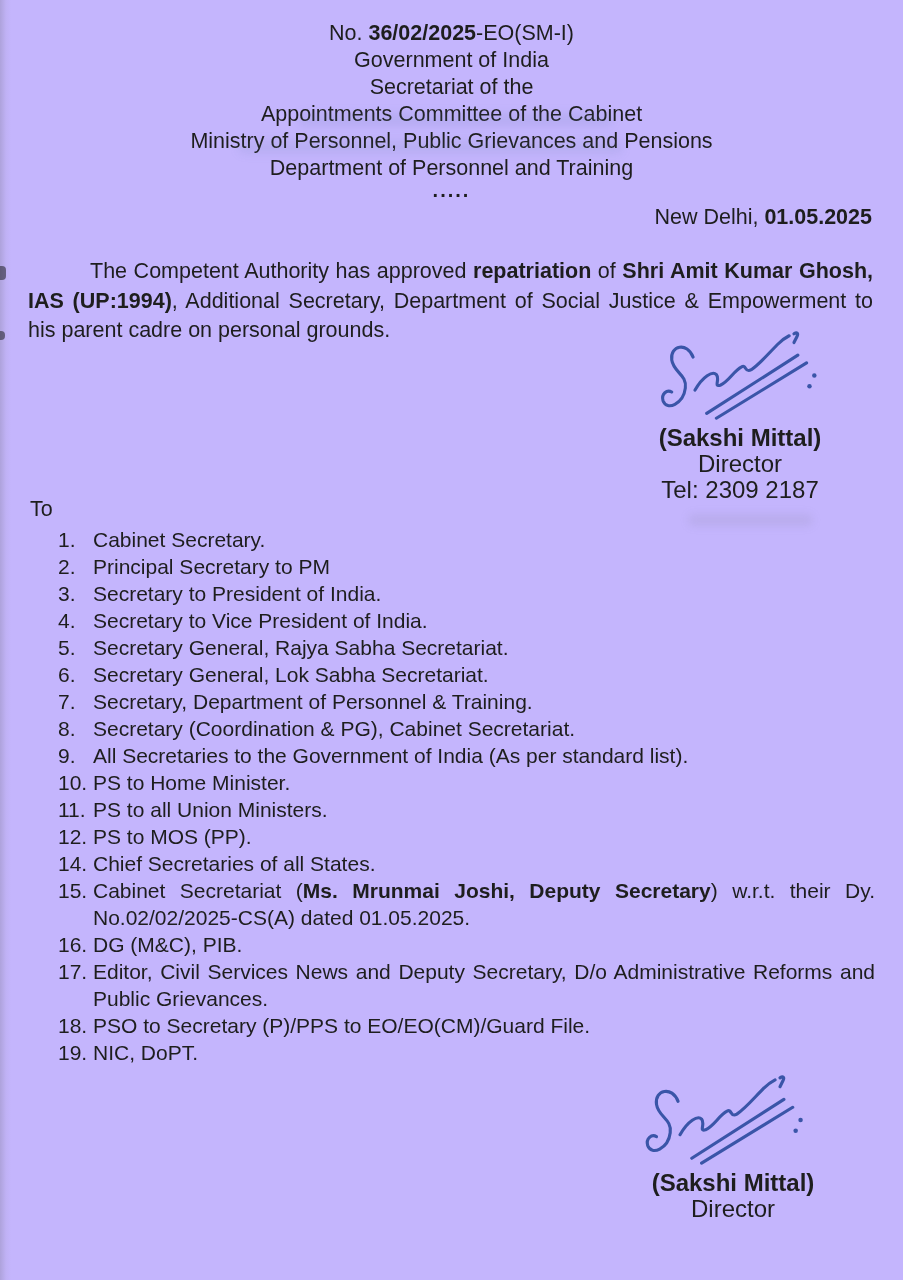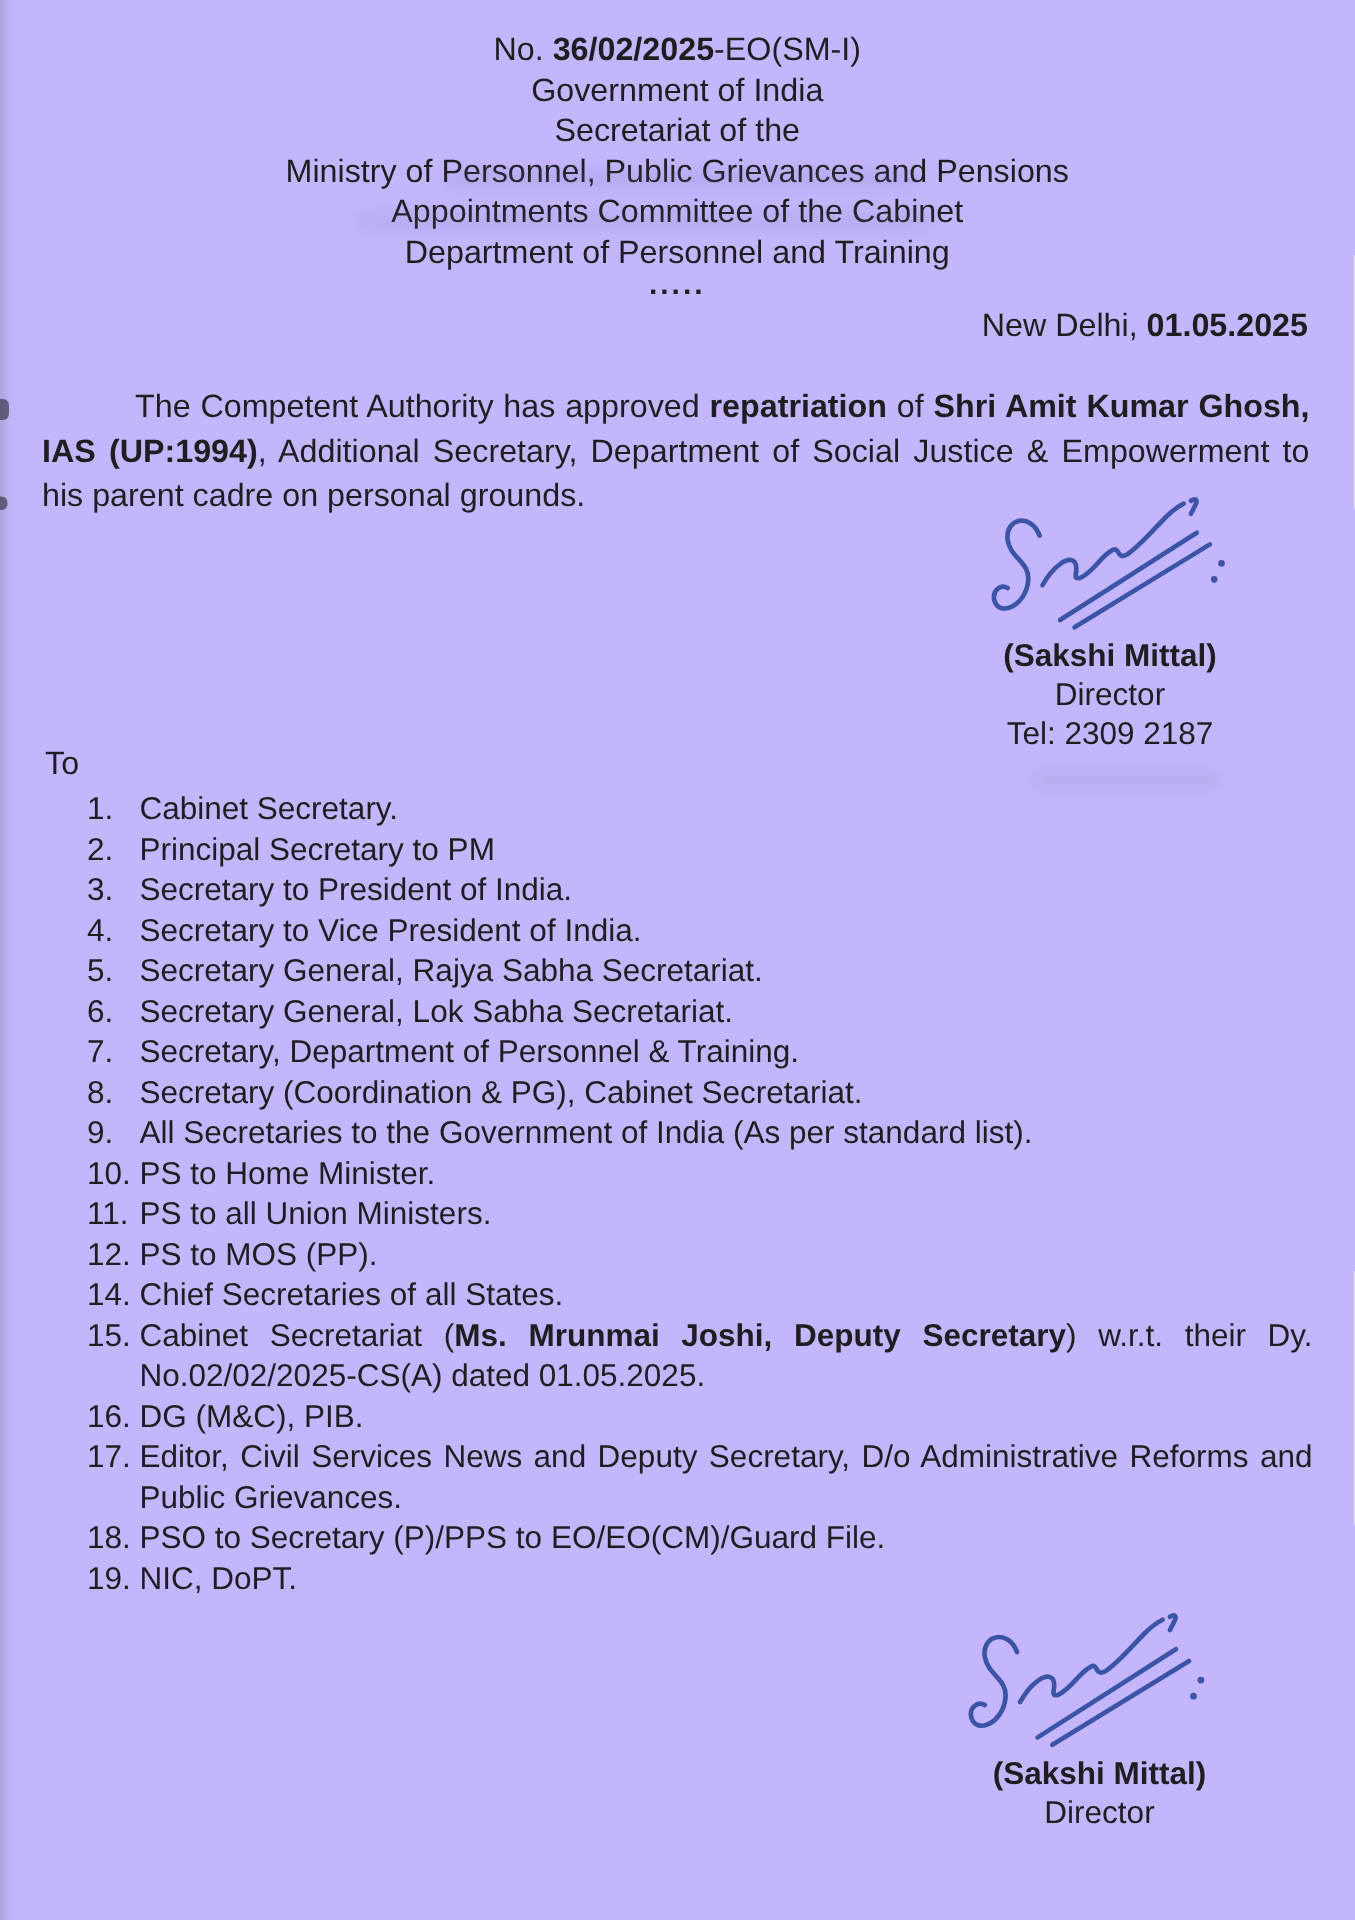--- a/index.html
+++ b/index.html
@@ -36,21 +36,21 @@
   
   .para {
     margin:26px 30px 16px 28px;
     text-indent:62px;
     text-align:justify;
     font-size:21.5px;
     line-height:29.5px;
   }
 
   
-  .sig-block { position:absolute; text-align:center; font-size:21px; line-height:26px; color:#1e1e1e; }
+  .sig-block { position:absolute; text-align:center; font-size:24px; line-height:26px; color:#1e1e1e; }
   .sig-top { top:328px; left:630px; width:220px; }
   .sig-bottom { top:1072px; left:622px; width:222px; }
   .signature { display:block; color:#3a55a8; }
   .sig-top .signature { width:185px; height:97px; margin:0 0 0 22px; }
   .sig-bottom .signature { width:188px; height:98px; margin:0 0 0 14px; }
   .sig-name { font-weight:700; }
 
   
   .to-list { position:absolute; top:496px; left:30px; right:28px; }
   .to { font-size:21.5px; line-height:27px; }
@@ -68,22 +68,22 @@
   <div class="speck speck1"></div>
   <div class="speck speck2"></div>
   <div class="ghost ghost1"></div>
   <div class="ghost ghost2"></div>
   <div class="ghost ghost3"></div>
 
   <div class="header">
     <div><span>No. </span><b>36/02/2025</b><span>-EO(SM-I)</span></div>
     <div>Government of India</div>
     <div>Secretariat of the</div>
+    <div>Appointments Committee of the Cabinet</div>
     <div>Ministry of Personnel, Public Grievances and Pensions</div>
-    <div>Appointments Committee of the Cabinet</div>
     <div>Department of Personnel and Training</div>
   </div>
   <div class="dots">.....</div>
 
   <div class="dateline"><span>New Delhi, </span><b>01.05.2025</b></div>
 
   <p class="para"><span>The Competent Authority has approved </span><b>repatriation</b><span> of </span><b>Shri Amit Kumar Ghosh, IAS (UP:1994)</b><span>, Additional Secretary, Department of Social Justice &amp; Empowerment to his parent cadre on personal grounds.</span></p>
 
   <div class="sig-block sig-top">
     <svg class="signature" viewBox="0 0 190 100">

